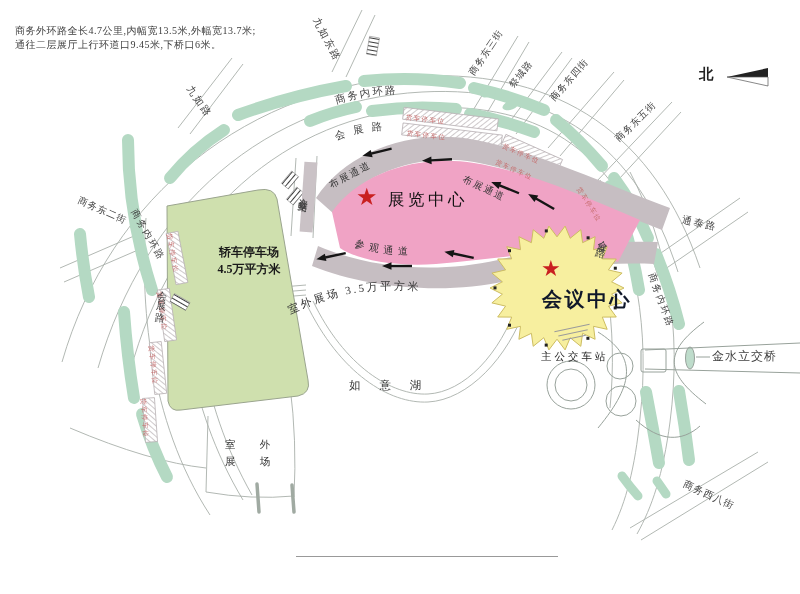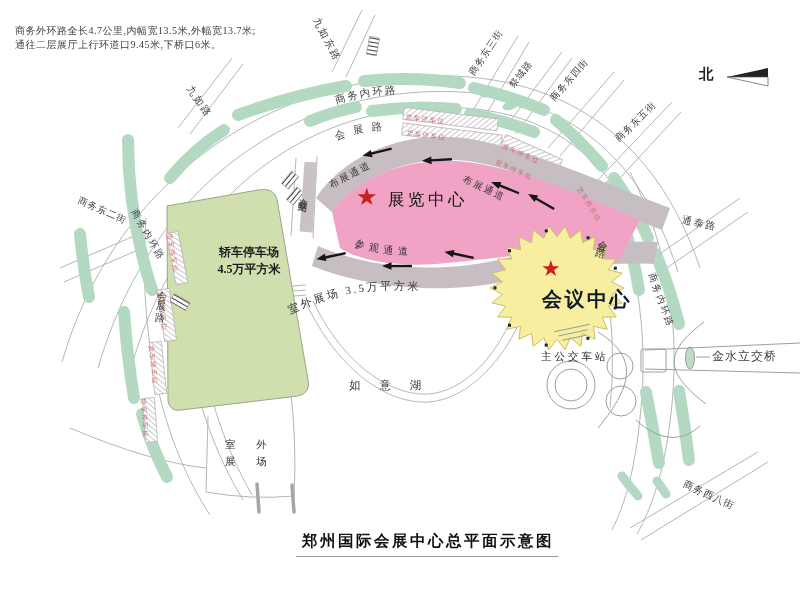--- a/index.html
+++ b/index.html
@@ -217,21 +217,21 @@
 <div class="lbl star" style="left:356px;top:185px;font-size:24px;">★</div>
 <div class="lbl" style="left:388px;top:192px;font-size:16.5px;font-weight:normal;letter-spacing:3.5px;color:#111;">展览中心</div>
 <div class="lbl star" style="left:541px;top:258px;font-size:22px;">★</div>
 <div class="lbl" style="left:542px;top:289px;font-size:20px;font-weight:bold;letter-spacing:2.5px;color:#0f172a;">会议中心</div>
 
 <div class="lbl" style="left:186px;top:244px;width:126px;text-align:center;font-size:12px;font-weight:bold;line-height:17px;color:#1a1a1a;white-space:normal;">
   <div>轿车停车场</div>
   <div>4.5万平方米</div>
 </div>
 
-<div class="lbl" style="left:225px;top:437px;font-size:10.5px;letter-spacing:9px;line-height:16.5px;color:#333;">
+<div class="lbl" style="left:225px;top:437px;font-size:10.5px;letter-spacing:9px;line-height:16.5px;color:#333;font-family:Liberation Mono, monospace;">
   <div>室 外</div>
   <div>展 场</div>
 </div>
 
 <div class="lbl" style="left:349px;top:380px;font-size:11.5px;letter-spacing:8px;color:#333;">如 意 湖</div>
 <div class="lbl" style="left:541px;top:352px;font-size:10.5px;letter-spacing:3px;color:#222;">主公交车站</div>
 <div class="lbl vert" style="left:300px;top:190px;font-size:9.5px;letter-spacing:1px;transform:rotate(10deg);">次公交车站</div>
 <div class="lbl" style="left:712px;top:350px;font-size:12px;letter-spacing:1px;">金水立交桥</div>
 
 <div class="lbl" style="left:328px;top:182px;font-size:9.5px;letter-spacing:2px;color:#333;transform:rotate(-28deg);">布展通道</div>
@@ -254,16 +254,15 @@
 <div class="lbl" style="left:508px;top:84px;font-size:9.5px;letter-spacing:1px;transform:rotate(-52deg);">祭城路</div>
 <div class="lbl" style="left:549px;top:97px;font-size:9.5px;letter-spacing:1px;transform:rotate(-49deg);">商务东四街</div>
 <div class="lbl" style="left:614px;top:137px;font-size:9.5px;letter-spacing:1px;transform:rotate(-44deg);">商务东五街</div>
 <div class="lbl" style="left:683px;top:215px;font-size:10px;letter-spacing:2px;transform:rotate(12deg);">通泰路</div>
 <div class="lbl" style="left:686px;top:479px;font-size:10px;letter-spacing:1px;transform:rotate(25deg);">商务西八街</div>
 <div class="lbl" style="left:137px;top:208px;font-size:9.5px;letter-spacing:2px;transform:rotate(60deg);">商务内环路</div>
 <div class="lbl" style="left:655px;top:272px;font-size:9.5px;letter-spacing:2px;transform:rotate(70deg);">商务内环路</div>
 <div class="lbl vert" style="left:158px;top:282px;font-size:10px;letter-spacing:11px;transform:rotate(6deg);">会展路</div>
 <div class="lbl vert" style="left:601px;top:231px;font-size:10px;letter-spacing:4px;transform:rotate(16deg);">会展路</div>
 
-<div class="title">郑州国际会展中心总平面示意图</div>
 <div class="title-rule"></div>
 
 </div>
 
 </body></html>

